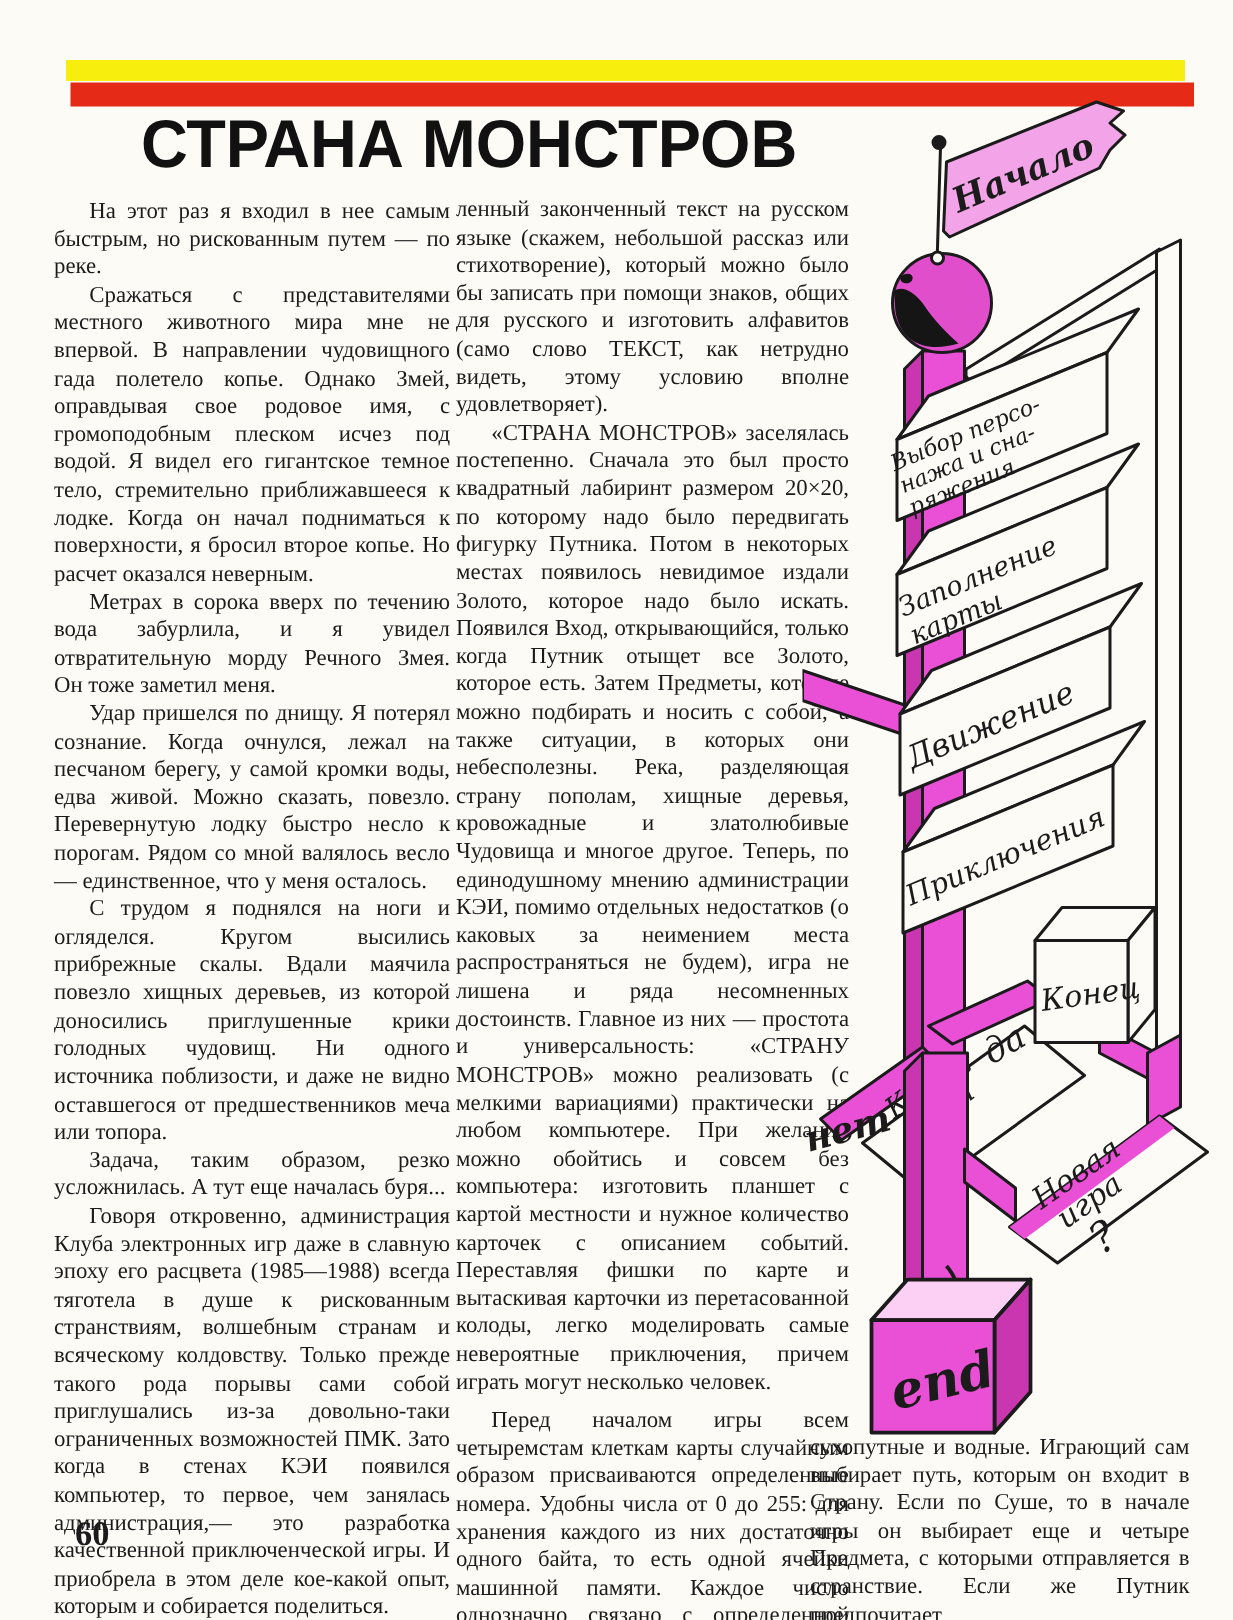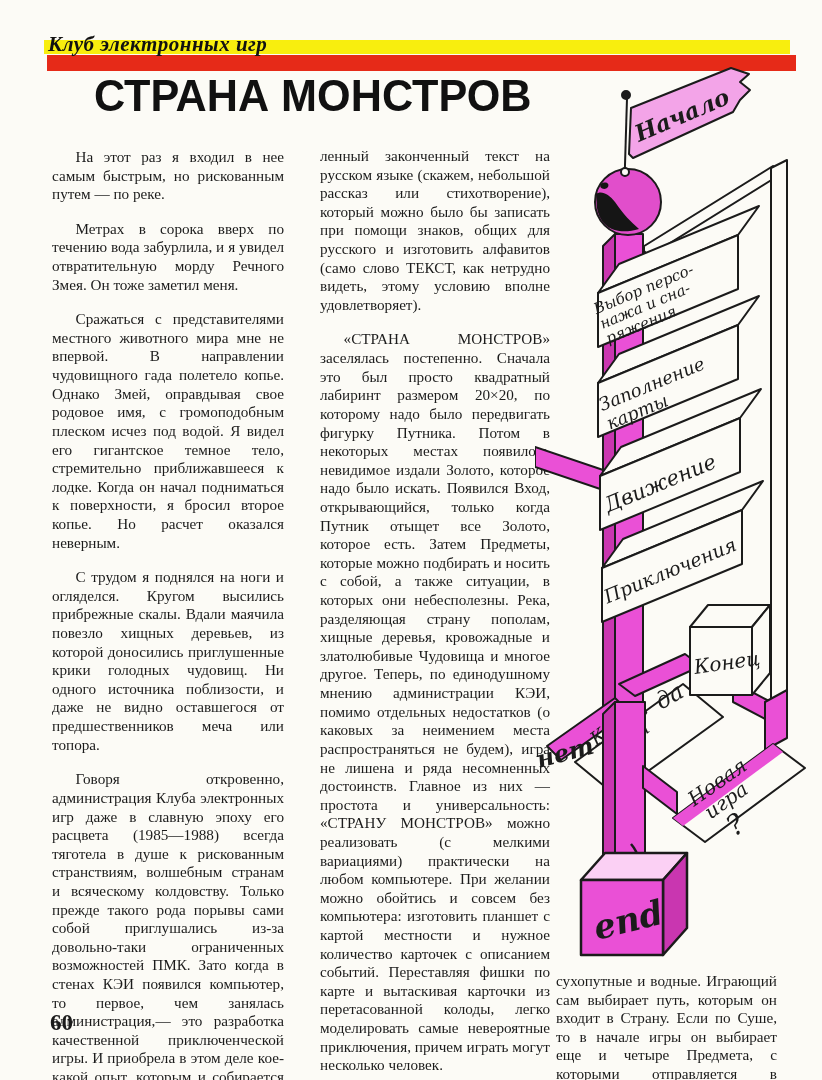--- a/index.html
+++ b/index.html
@@ -16,49 +16,50 @@
   }
   .title{
     position:absolute;left:94px;top:70px;width:440px;z-index:2;
     font-family:"Liberation Sans",sans-serif;font-weight:bold;
     font-size:45px;letter-spacing:0;color:#111;transform:scaleX(.96);
     transform-origin:left top;white-space:nowrap;
   }
   .col{
     position:absolute;text-align:justify;font-size:15.2px;line-height:1.225;
   }
-  .col p{margin:16px;text-indent:1.55em;}
+  .col p{margin:0;text-indent:1.55em;}
   .col p.noind{text-indent:0;}
   .col p.sp{margin-top:7px;}
   #col1{left:36px;top:132px;width:264px;}
   #col2{left:304px;top:131px;width:262px;}
   #col3{left:540px;top:956px;width:253px;}
   .pagenum{
     position:absolute;left:50px;top:1010px;font-size:23px;font-weight:bold;
     font-family:"Liberation Serif",serif;
   }
   #diagram{position:absolute;left:535px;top:62px;z-index:1;}
   .cursive{font-family:"DejaVu Serif",serif;font-style:italic;}
 </style>
 </head>
 <body>
 
 <div class="page">
 
   <div class="stripe" style="left:44px;top:40px;width:746px;height:14px;background:#f8ee0e;"></div>
   <div class="stripe" style="left:47px;top:55px;width:749px;height:16px;background:#e62a18;"></div>
-  <div class="rubric">Клуб электронных игр</div>
 
   <div class="title">СТРАНА МОНСТРОВ</div>
 
   <div class="col" id="col1">
     <p>На этот раз я входил в нее самым быстрым, но рискованным путем — по реке.</p>
+    <p>Сражаться с представителями местного животного мира мне не впервой. В направлении чудовищного гада полетело копье. Однако Змей, оправдывая свое родовое имя, с громоподобным плеском исчез под водой. Я видел его гигантское темное тело, стремительно приближавшееся к лодке. Когда он начал подниматься к поверхности, я бросил второе копье. Но расчет оказался неверным.</p>
     <p>Метрах в сорока вверх по течению вода забурлила, и я увидел отвратительную морду Речного Змея. Он тоже заметил меня.</p>
-    <p>Сражаться с представителями местного животного мира мне не впервой. В направлении чудовищного гада полетело копье. Однако Змей, оправдывая свое родовое имя, с громоподобным плеском исчез под водой. Я видел его гигантское темное тело, стремительно приближавшееся к лодке. Когда он начал подниматься к поверхности, я бросил второе копье. Но расчет оказался неверным.</p>
+    <p>Удар пришелся по днищу. Я потерял сознание. Когда очнулся, лежал на песчаном берегу, у самой кромки воды, едва живой. Можно сказать, повезло. Перевернутую лодку быстро несло к порогам. Рядом со мной валялось весло — единственное, что у меня осталось.</p>
     <p>С трудом я поднялся на ноги и огляделся. Кругом высились прибрежные скалы. Вдали маячила повезло хищных деревьев, из которой доносились приглушенные крики голодных чудовищ. Ни одного источника поблизости, и даже не видно оставшегося от предшественников меча или топора.</p>
+    <p>Задача, таким образом, резко усложнилась. А тут еще началась буря...</p>
     <p>Говоря откровенно, администрация Клуба электронных игр даже в славную эпоху его расцвета (1985—1988) всегда тяготела в душе к рискованным странствиям, волшебным странам и всяческому колдовству. Только прежде такого рода порывы сами собой приглушались из-за довольно-таки ограниченных возможностей ПМК. Зато когда в стенах КЭИ появился компьютер, то первое, чем занялась администрация,— это разработка качественной приключенческой игры. И приобрела в этом деле кое-какой опыт, которым и собирается поделиться.</p>
 
   </div>
 
   <div class="col" id="col2">
     <p class="noind">ленный законченный текст на русском языке (скажем, небольшой рассказ или стихотворение), который можно было бы записать при помощи знаков, общих для русского и изготовить алфавитов (само слово ТЕКСТ, как нетрудно видеть, этому условию вполне удовлетворяет).</p>
     <p>«СТРАНА МОНСТРОВ» заселялась постепенно. Сначала это был просто квадратный лабиринт размером 20×20, по которому надо было передвигать фигурку Путника. Потом в некоторых местах появилось невидимое издали Золото, которое надо было искать. Появился Вход, открывающийся, только когда Путник отыщет все Золото, которое есть. Затем Предметы, которые можно подбирать и носить с собой, а также ситуации, в которых они небесполезны. Река, разделяющая страну пополам, хищные деревья, кровожадные и златолюбивые Чудовища и многое другое. Теперь, по единодушному мнению администрации КЭИ, помимо отдельных недостатков (о каковых за неимением места распространяться не будем), игра не лишена и ряда несомненных достоинств. Главное из них — простота и универсальность: «СТРАНУ МОНСТРОВ» можно реализовать (с мелкими вариациями) практически на любом компьютере. При желании можно обойтись и совсем без компьютера: изготовить планшет с картой местности и нужное количество карточек с описанием событий. Переставляя фишки по карте и вытаскивая карточки из перетасованной колоды, легко моделировать самые невероятные приключения, причем играть могут несколько человек.</p>
     <p class="sp">Перед началом игры всем четыремстам клеткам карты случайным образом присваиваются определенные номера. Удобны числа от 0 до 255: для хранения каждого из них достаточно одного байта, то есть одной ячейки машинной памяти. Каждое число однозначно связано с определенной ситуацией. В нее-то и попадает блуждающий по стране Путник, вступая на соответствующую клеточку.</p>
 
   </div>

